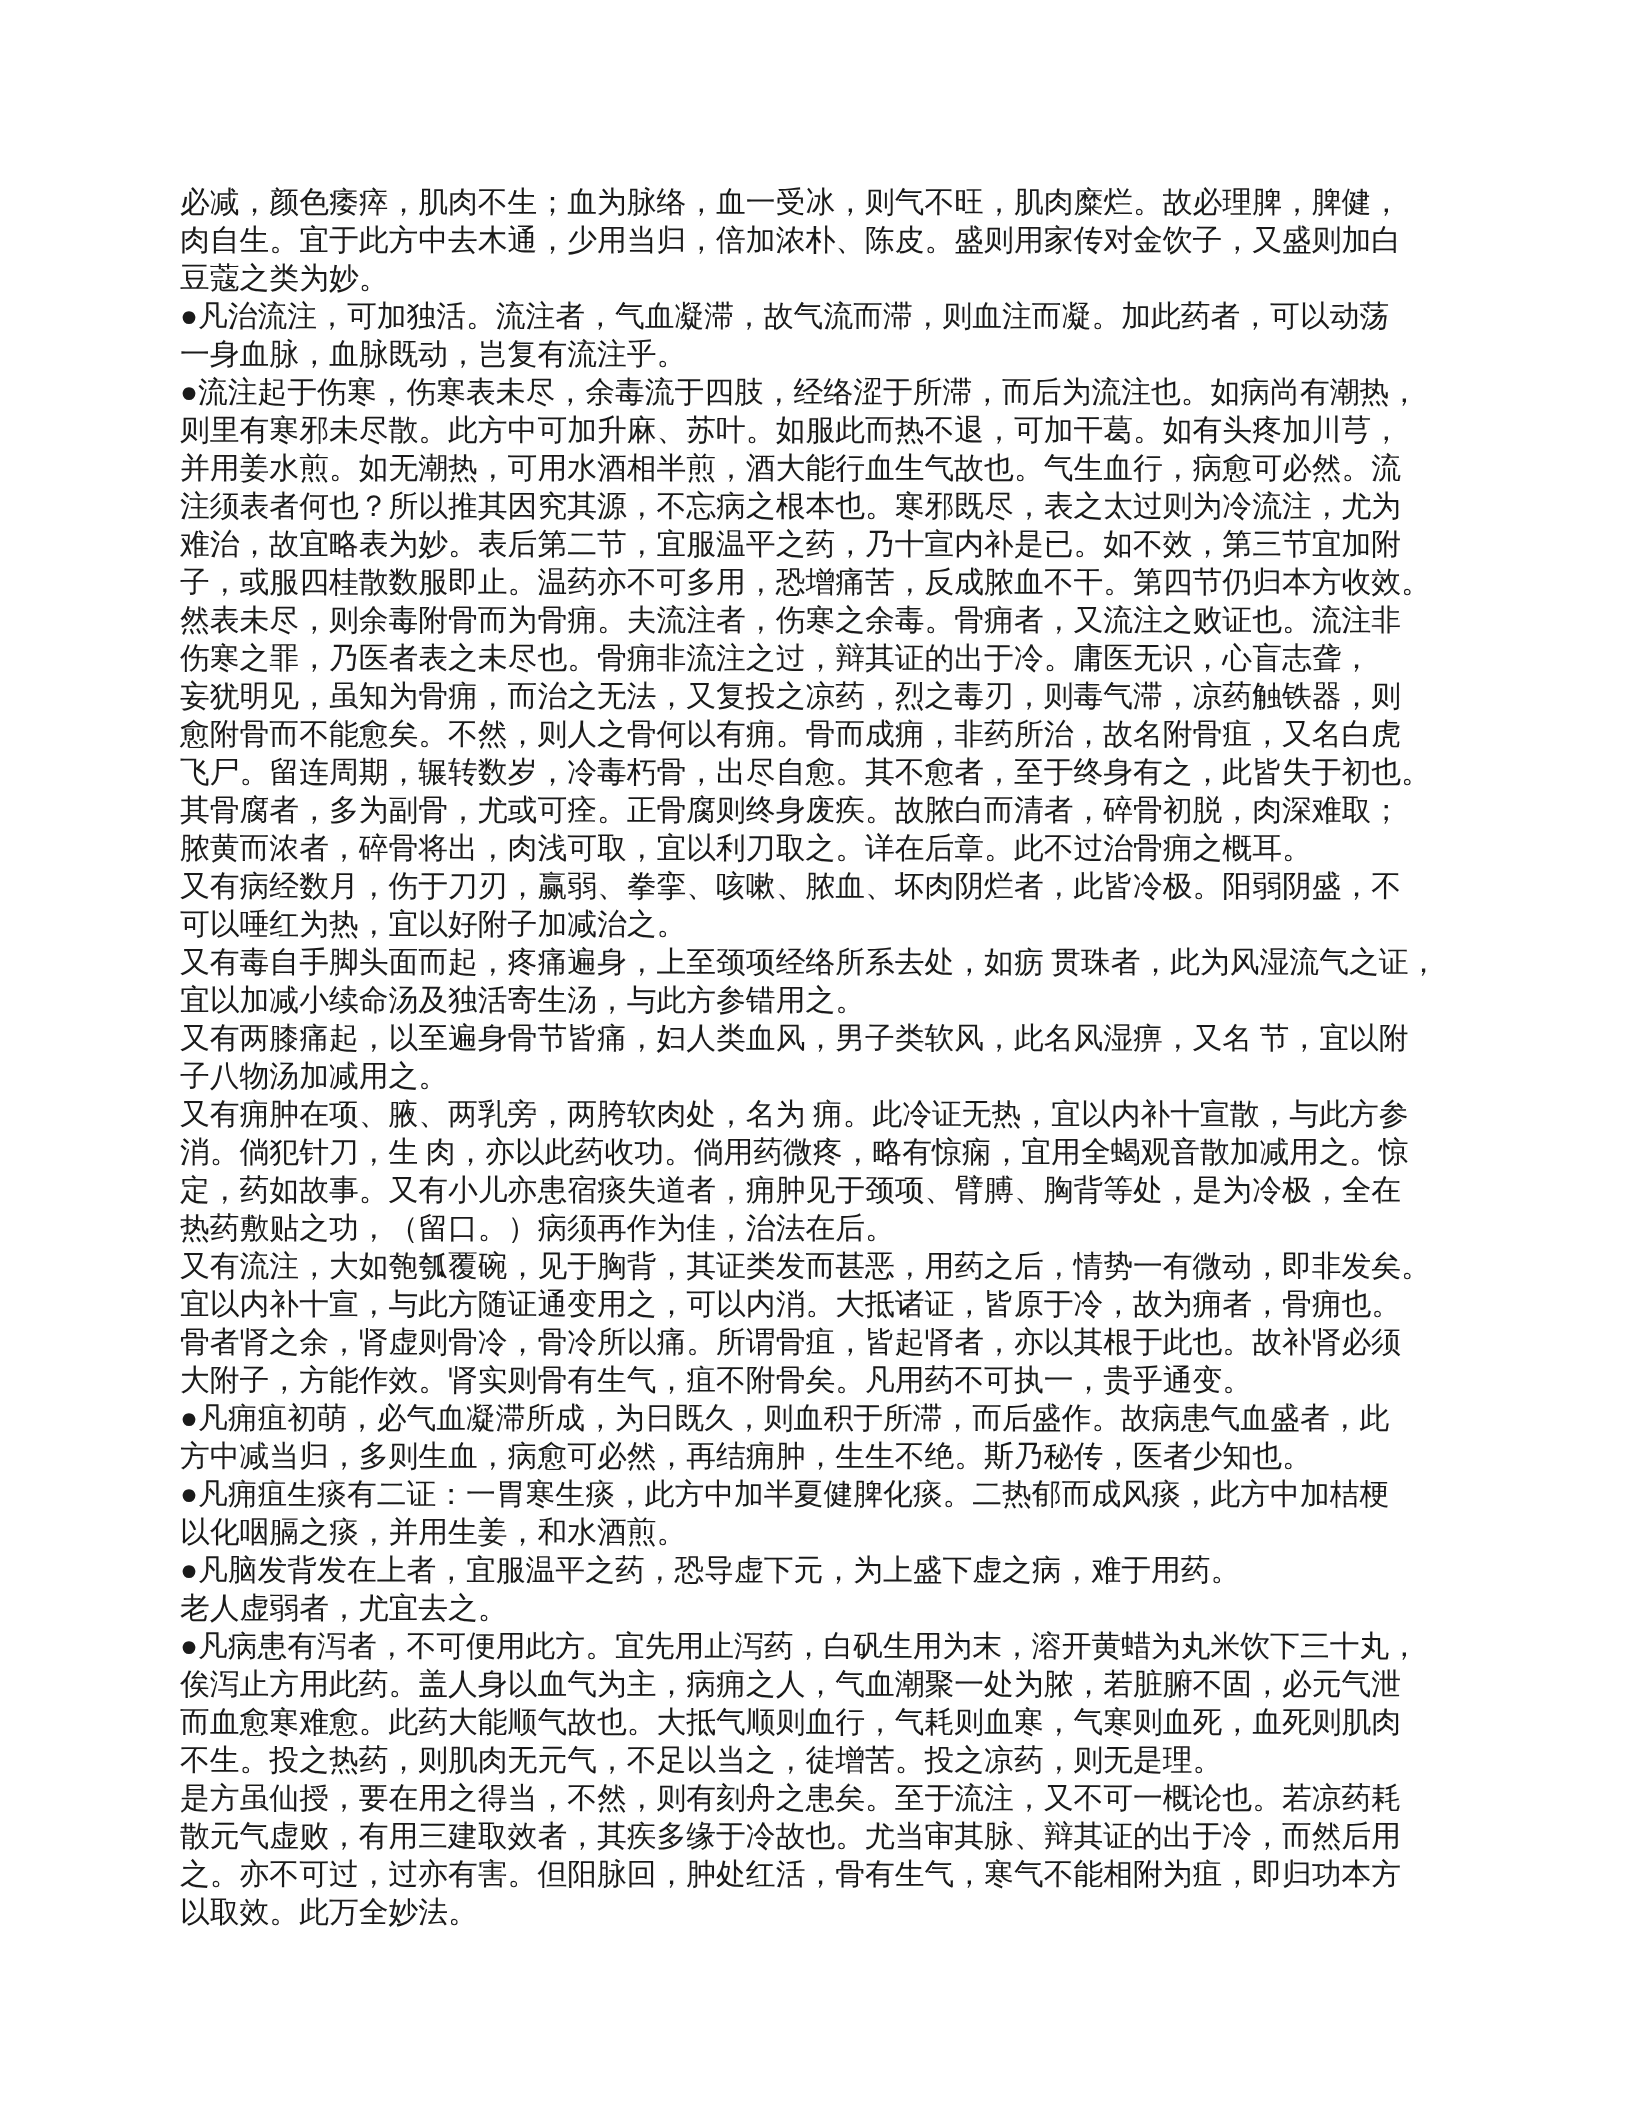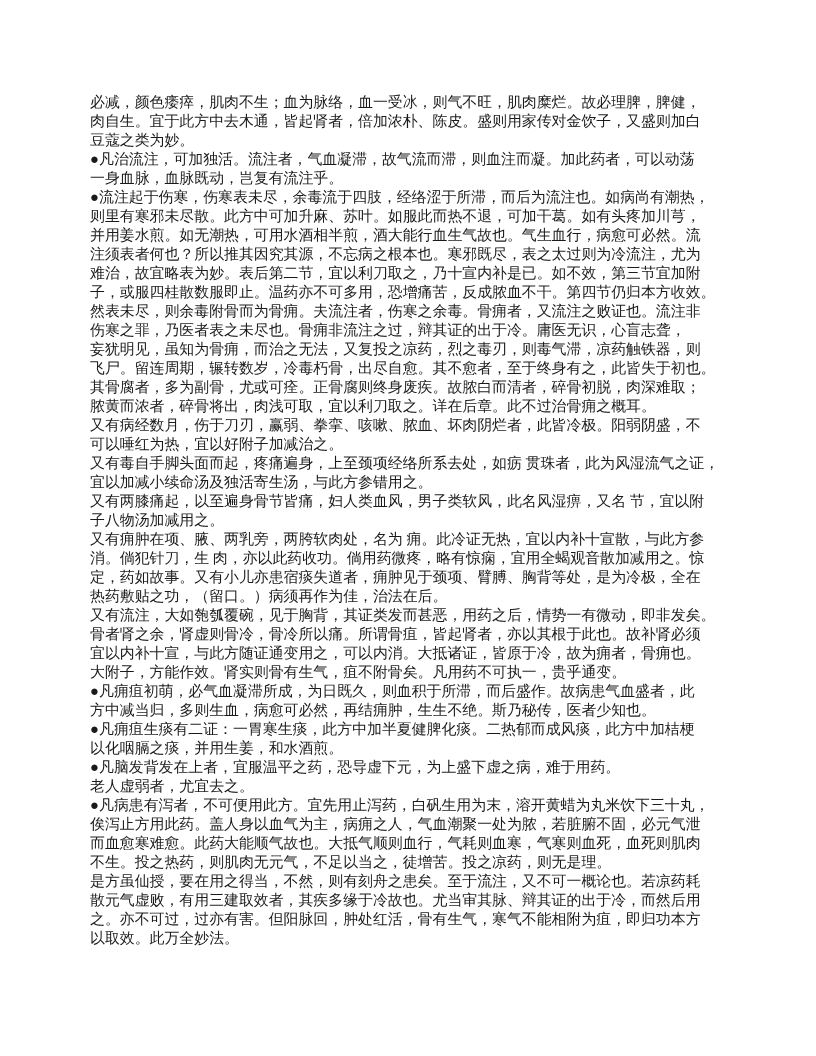--- a/index.html
+++ b/index.html
@@ -30,49 +30,50 @@
     letter-spacing: 0;
     text-align: left;
   }
 </style>
 </head>
 <body>
 
 <div class="page">
   <div class="text-block">
       <div class="line">必减，颜色痿瘁，肌肉不生；血为脉络，血一受冰，则气不旺，肌肉糜烂。故必理脾，脾健，</div>
-      <div class="line">肉自生。宜于此方中去木通，皆起肾者，倍加浓朴、陈皮。盛则用家传对金饮子，又盛则加白</div>
+      <div class="line">肉自生。宜于此方中去木通，少用当归，倍加浓朴、陈皮。盛则用家传对金饮子，又盛则加白</div>
       <div class="line">豆蔻之类为妙。</div>
       <div class="line">●凡治流注，可加独活。流注者，气血凝滞，故气流而滞，则血注而凝。加此药者，可以动荡</div>
       <div class="line">一身血脉，血脉既动，岂复有流注乎。</div>
       <div class="line">●流注起于伤寒，伤寒表未尽，余毒流于四肢，经络涩于所滞，而后为流注也。如病尚有潮热，</div>
       <div class="line">则里有寒邪未尽散。此方中可加升麻、苏叶。如服此而热不退，可加干葛。如有头疼加川芎，</div>
       <div class="line">并用姜水煎。如无潮热，可用水酒相半煎，酒大能行血生气故也。气生血行，病愈可必然。流</div>
       <div class="line">注须表者何也？所以推其因究其源，不忘病之根本也。寒邪既尽，表之太过则为冷流注，尤为</div>
-      <div class="line">难治，故宜略表为妙。表后第二节，宜以利刀取之，乃十宣内补是已。如不效，第三节宜加附</div>
+      <div class="line">难治，故宜略表为妙。表后第二节，宜服温平之药，乃十宣内补是已。如不效，第三节宜加附</div>
       <div class="line">子，或服四桂散数服即止。温药亦不可多用，恐增痛苦，反成脓血不干。第四节仍归本方收效。</div>
       <div class="line">然表未尽，则余毒附骨而为骨痈。夫流注者，伤寒之余毒。骨痈者，又流注之败证也。流注非</div>
       <div class="line">伤寒之罪，乃医者表之未尽也。骨痈非流注之过，辩其证的出于冷。庸医无识，心盲志聋，</div>
       <div class="line">妄犹明见，虽知为骨痈，而治之无法，又复投之凉药，烈之毒刃，则毒气滞，凉药触铁器，则</div>
+      <div class="line">愈附骨而不能愈矣。不然，则人之骨何以有痈。骨而成痈，非药所治，故名附骨疽，又名白虎</div>
       <div class="line">飞尸。留连周期，辗转数岁，冷毒朽骨，出尽自愈。其不愈者，至于终身有之，此皆失于初也。</div>
       <div class="line">其骨腐者，多为副骨，尤或可痊。正骨腐则终身废疾。故脓白而清者，碎骨初脱，肉深难取；</div>
       <div class="line">脓黄而浓者，碎骨将出，肉浅可取，宜以利刀取之。详在后章。此不过治骨痈之概耳。</div>
       <div class="line">又有病经数月，伤于刀刃，赢弱、拳挛、咳嗽、脓血、坏肉阴烂者，此皆冷极。阳弱阴盛，不</div>
       <div class="line">可以唾红为热，宜以好附子加减治之。</div>
       <div class="line">又有毒自手脚头面而起，疼痛遍身，上至颈项经络所系去处，如疬 贯珠者，此为风湿流气之证，</div>
       <div class="line">宜以加减小续命汤及独活寄生汤，与此方参错用之。</div>
       <div class="line">又有两膝痛起，以至遍身骨节皆痛，妇人类血风，男子类软风，此名风湿痹，又名 节，宜以附</div>
       <div class="line">子八物汤加减用之。</div>
       <div class="line">又有痈肿在项、腋、两乳旁，两胯软肉处，名为 痈。此冷证无热，宜以内补十宣散，与此方参</div>
       <div class="line">消。倘犯针刀，生 肉，亦以此药收功。倘用药微疼，略有惊痫，宜用全蝎观音散加减用之。惊</div>
       <div class="line">定，药如故事。又有小儿亦患宿痰失道者，痈肿见于颈项、臂膊、胸背等处，是为冷极，全在</div>
       <div class="line">热药敷贴之功，（留口。）病须再作为佳，治法在后。</div>
       <div class="line">又有流注，大如匏瓠覆碗，见于胸背，其证类发而甚恶，用药之后，情势一有微动，即非发矣。</div>
+      <div class="line">宜以内补十宣，与此方随证通变用之，可以内消。大抵诸证，皆原于冷，故为痈者，骨痈也。</div>
       <div class="line">骨者肾之余，肾虚则骨冷，骨冷所以痛。所谓骨疽，皆起肾者，亦以其根于此也。故补肾必须</div>
-      <div class="line">宜以内补十宣，与此方随证通变用之，可以内消。大抵诸证，皆原于冷，故为痈者，骨痈也。</div>
       <div class="line">大附子，方能作效。肾实则骨有生气，疽不附骨矣。凡用药不可执一，贵乎通变。</div>
       <div class="line">●凡痈疽初萌，必气血凝滞所成，为日既久，则血积于所滞，而后盛作。故病患气血盛者，此</div>
       <div class="line">方中减当归，多则生血，病愈可必然，再结痈肿，生生不绝。斯乃秘传，医者少知也。</div>
       <div class="line">●凡痈疽生痰有二证：一胃寒生痰，此方中加半夏健脾化痰。二热郁而成风痰，此方中加桔梗</div>
       <div class="line">以化咽膈之痰，并用生姜，和水酒煎。</div>
       <div class="line">●凡脑发背发在上者，宜服温平之药，恐导虚下元，为上盛下虚之病，难于用药。</div>
       <div class="line">老人虚弱者，尤宜去之。</div>
       <div class="line">●凡病患有泻者，不可便用此方。宜先用止泻药，白矾生用为末，溶开黄蜡为丸米饮下三十丸，</div>
       <div class="line">俟泻止方用此药。盖人身以血气为主，病痈之人，气血潮聚一处为脓，若脏腑不固，必元气泄</div>
       <div class="line">而血愈寒难愈。此药大能顺气故也。大抵气顺则血行，气耗则血寒，气寒则血死，血死则肌肉</div>

